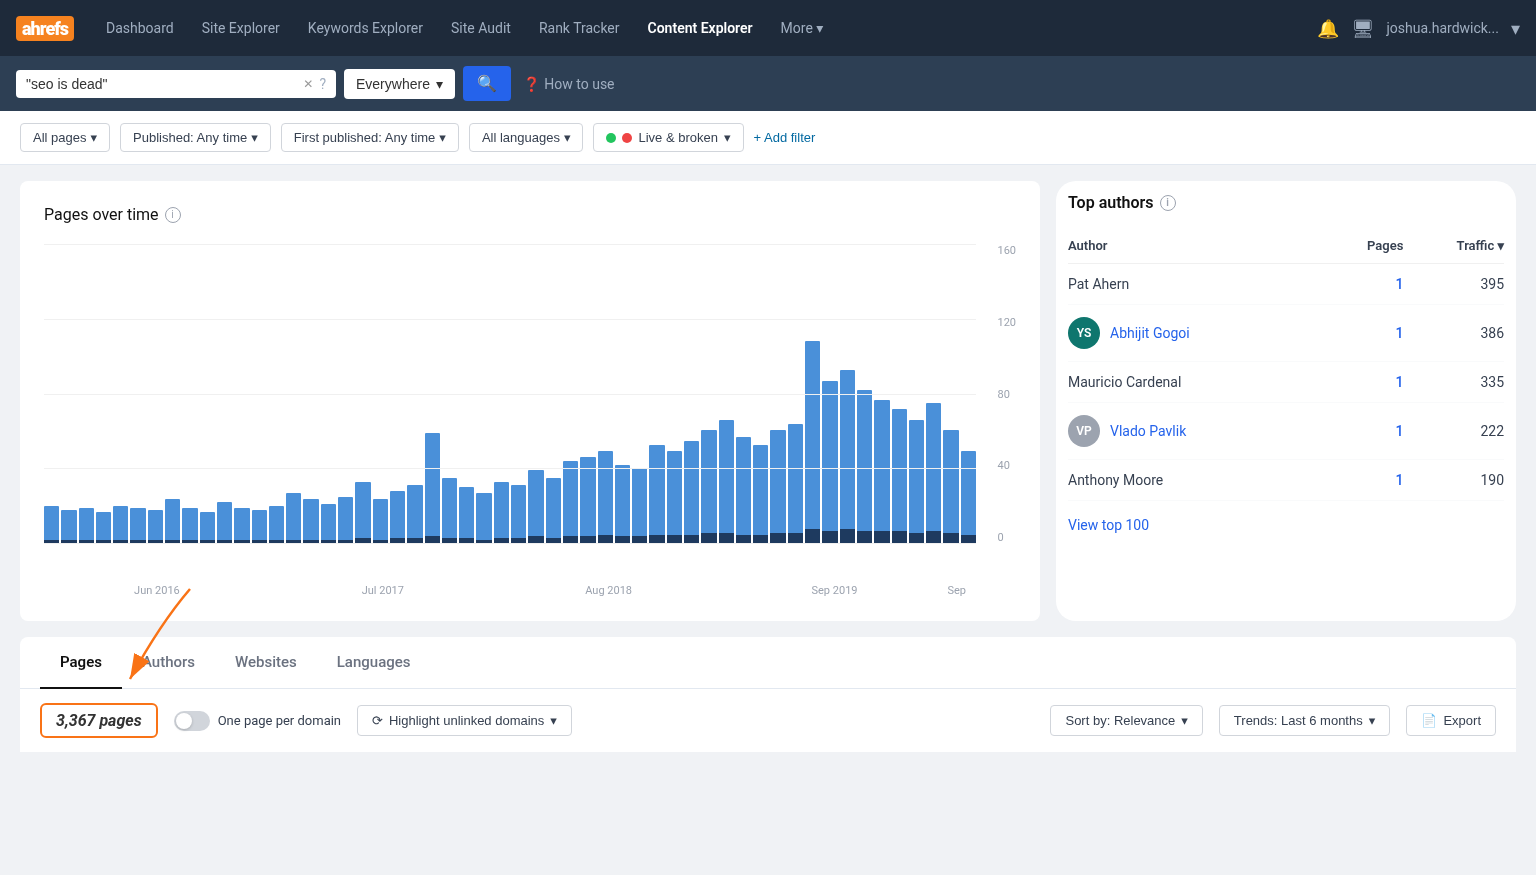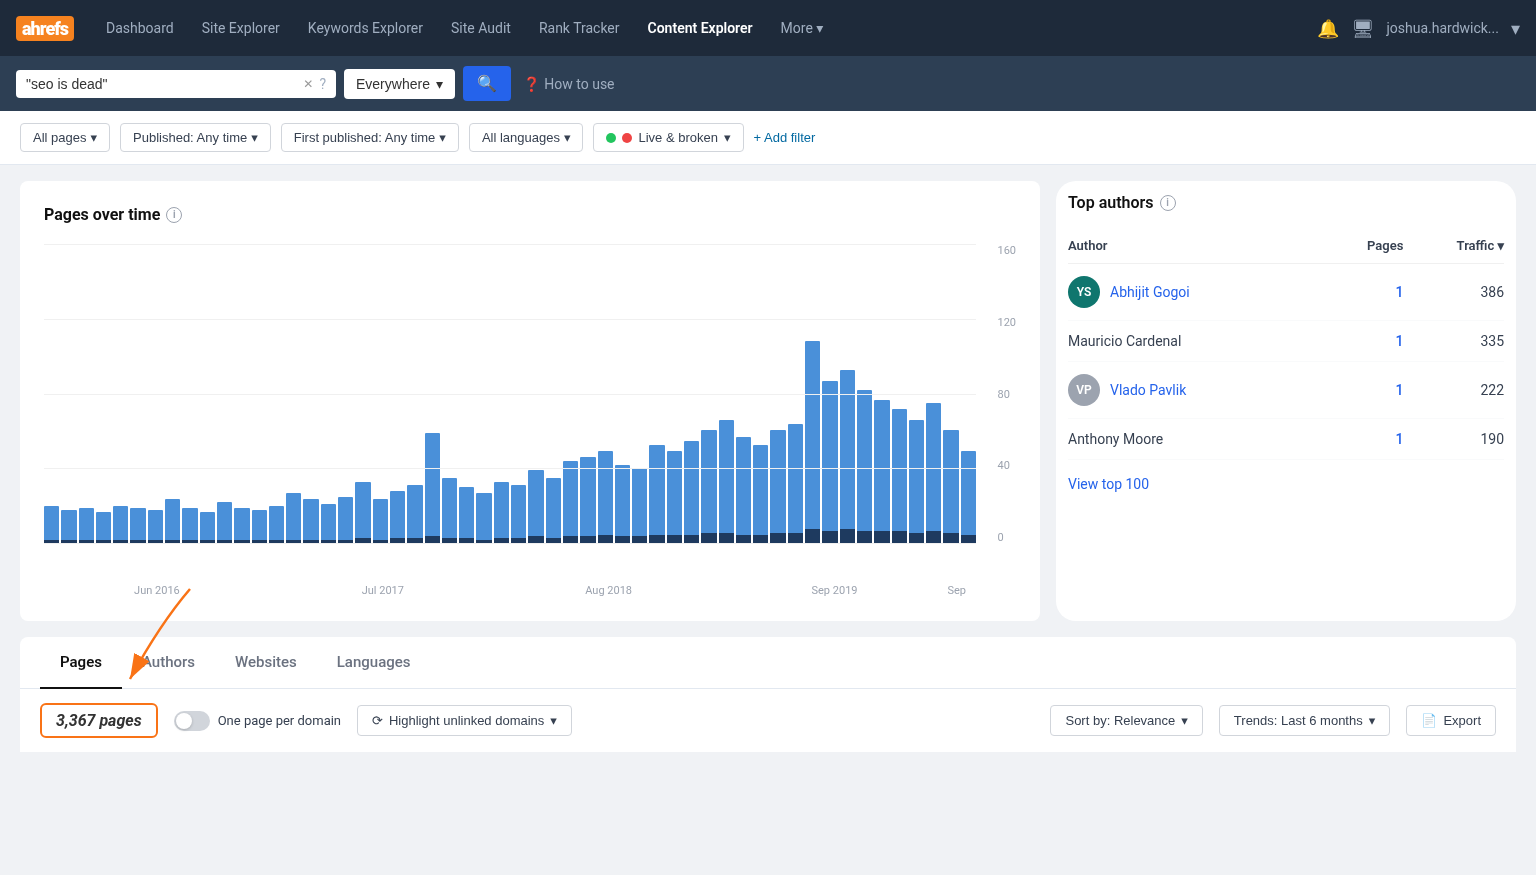--- a/index.html
+++ b/index.html
@@ -174,21 +174,21 @@
     .chart-card {
       background: #fff;
       border-radius: 8px;
       padding: 24px;
       flex: 1;
       min-height: 440px;
       position: relative;
     }
     .chart-title {
       font-size: 16px;
-      font-weight: 700;
+      font-weight: 400;
       color: #111;
       display: flex;
       align-items: center;
       gap: 6px;
       margin-bottom: 20px;
     }
     .info-icon {
       width: 16px; height: 16px;
       border-radius: 50%;
       border: 1px solid #9ca3af;
@@ -795,20 +795,29 @@
           <th class="right">Pages</th>
           <th class="traffic">
             <div class="traffic-header">
               <span>Traffic ▾</span>
             </div>
           </th>
         </tr>
       </thead>
       <tbody id="authors-tbody">
 
+      <tr>
+            <td>
+              <div class="author-cell">
+                <span class="author-no-link">Pat Ahern</span>
+              </div>
+            </td>
+            <td class="pages-col">1</td>
+            <td class="traffic-col">395</td>
+          </tr>
           <tr>
             <td>
               <div class="author-cell">
                 <div class="author-avatar red">YS</div>
                 <span class="author-link">Abhijit Gogoi</span>
               </div>
             </td>
             <td class="pages-col">1</td>
             <td class="traffic-col">386</td>
           </tr>

